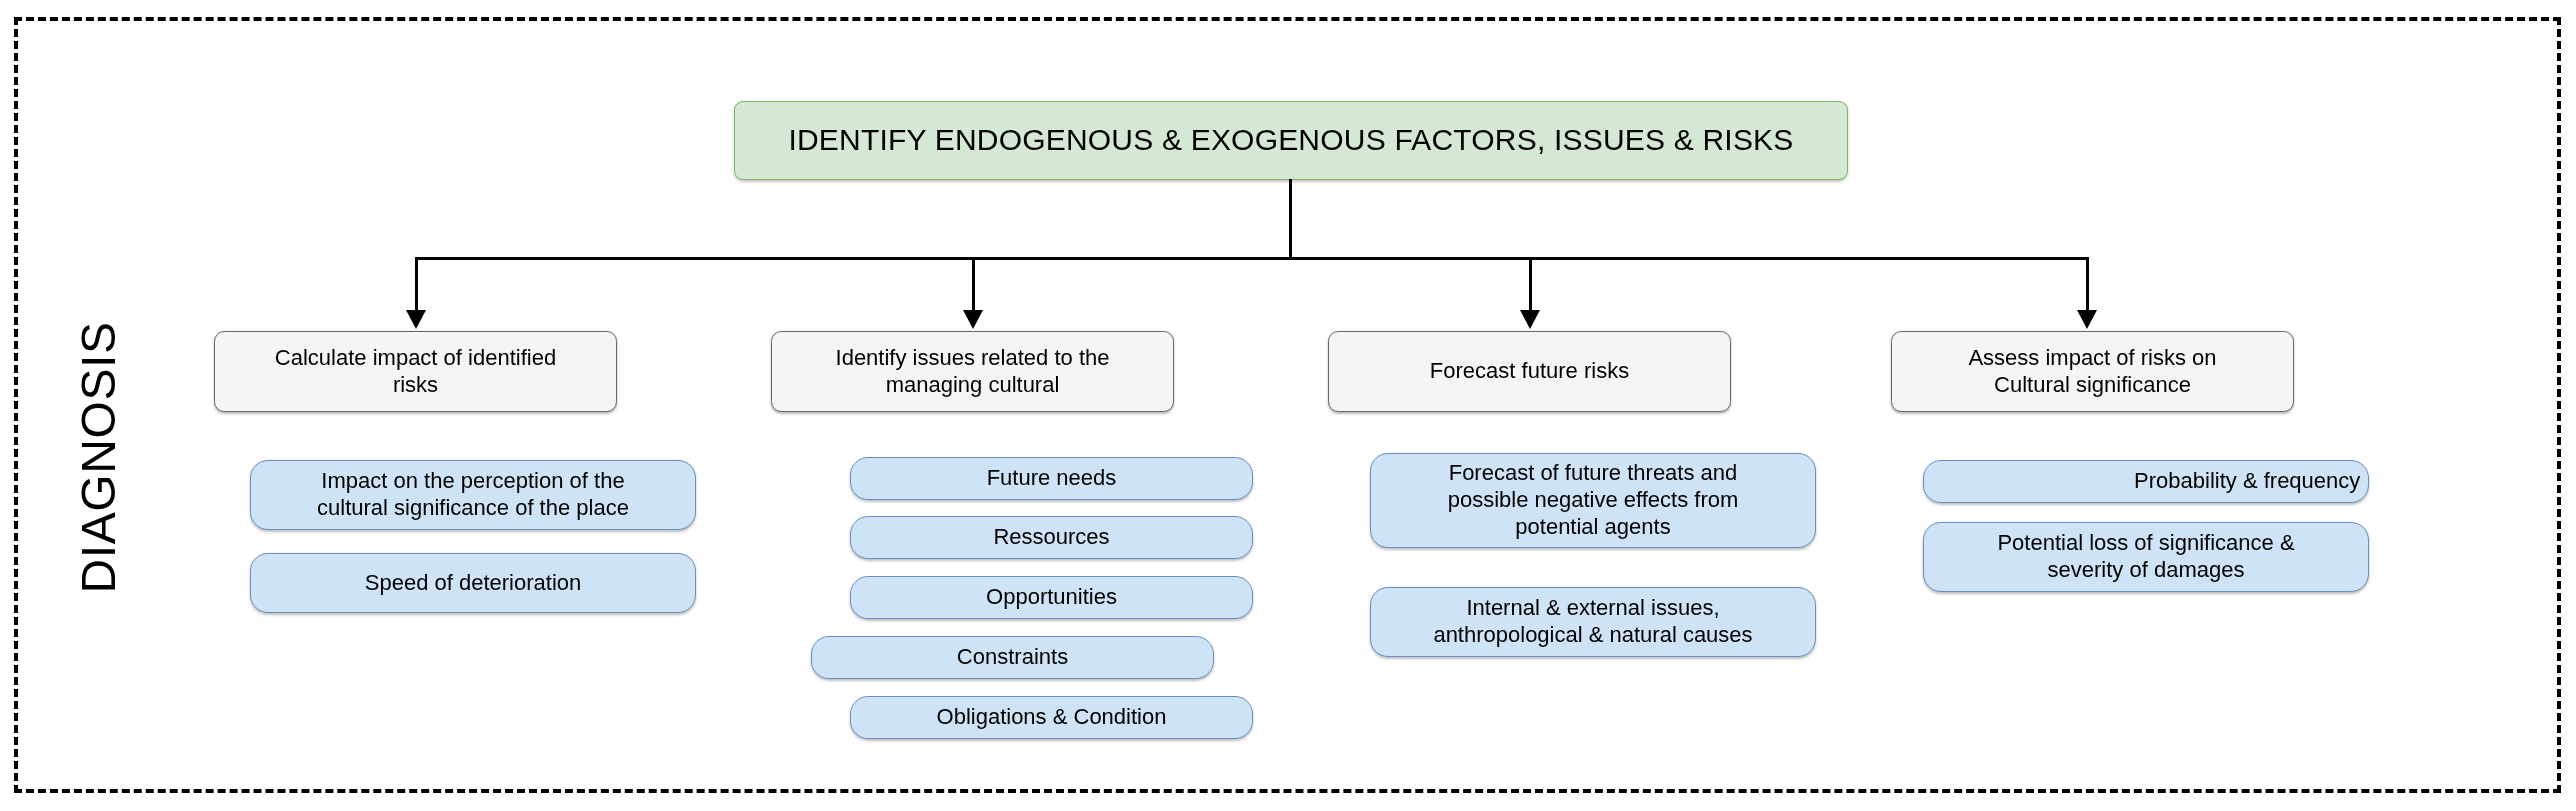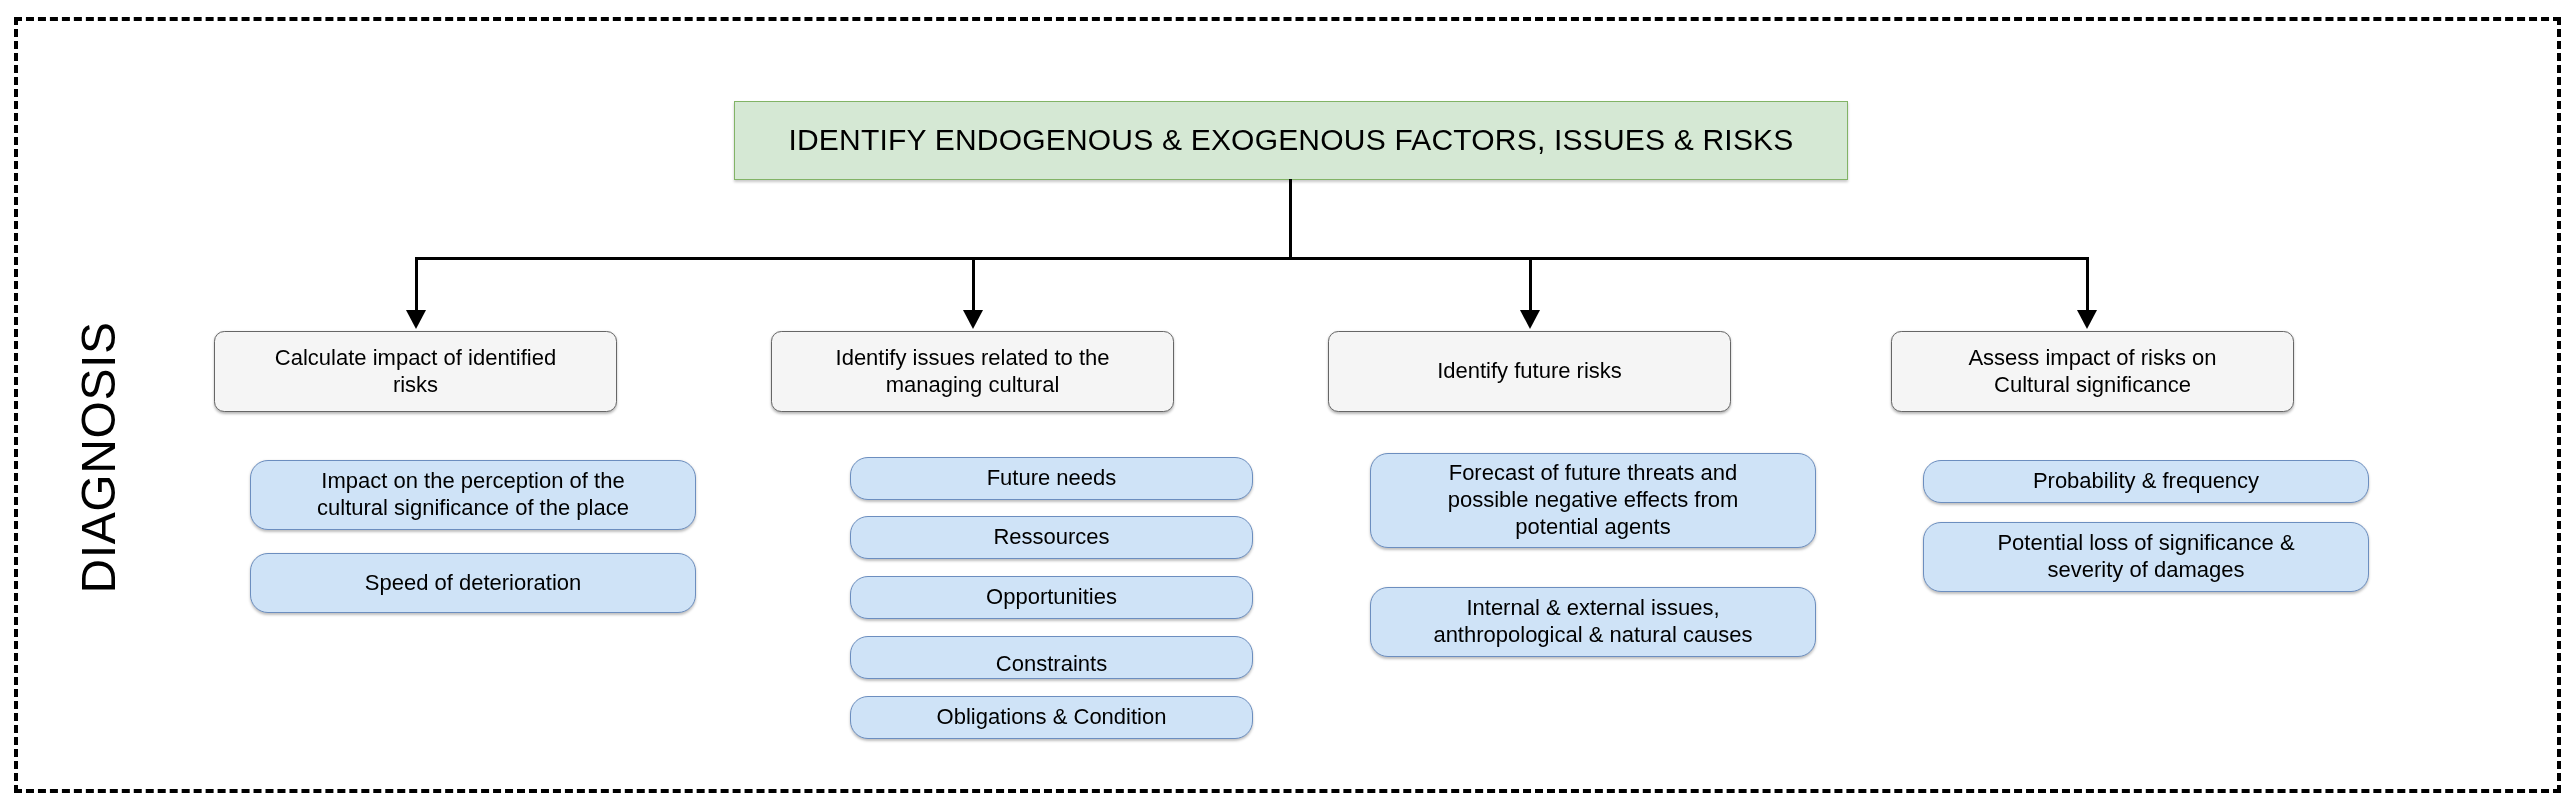--- a/index.html
+++ b/index.html
@@ -57,21 +57,21 @@
     align-items: center;
     justify-content: center;
     text-align: center;
     color: #000000;
     line-height: 1.22;
   }
 
   .node.title-node {
     background: #d5e8d4;
     border: 1.9px solid #82b366;
-    border-radius: 0;
+    border-radius: 9px;
     font-size: 30px;
     letter-spacing: 0.2px;
     box-shadow: 0 1.9px 2.6px rgba(0,0,0,0.22);
   }
 
   .node.stage-node {
     background: #f5f5f5;
     border: 1.9px solid #666666;
     border-radius: 10.3px;
     font-size: 22px;
@@ -162,49 +162,49 @@
   </div>
 
   <div class="node detail-node" style="left:850px; top:576px; width:403px; height:43px;">
     <span class="node-text">Opportunities</span>
   </div>
 
   <div class="node detail-node" style="left:850px; top:516px; width:403px; height:43px;">
     <span class="node-text">Ressources</span>
   </div>
 
-  <div class="node detail-node" style="left:850px; top:636px; width:403px; height:43px;align-items:flex-end;">
+  <div class="node detail-node" style="left:811px; top:636px; width:403px; height:43px;">
     <span class="node-text">Constraints</span>
   </div>
 
   <div class="node detail-node" style="left:850px; top:696px; width:403px; height:43px;">
     <span class="node-text">Obligations &amp; Condition</span>
   </div>
 
   <div class="node stage-node" style="left:1328px; top:331px; width:403px; height:81px;">
-    <span class="node-text">Identify future risks</span>
+    <span class="node-text">Forecast future risks</span>
   </div>
 
   <div class="node detail-node" style="left:1370px; top:587px; width:446px; height:70px;">
     <span class="node-text">Internal &amp; external issues,
 anthropological &amp; natural causes</span>
   </div>
 
   <div class="node detail-node" style="left:1370px; top:453px; width:446px; height:95px;">
     <span class="node-text">Forecast of future threats and
 possible negative effects from
 potential agents</span>
   </div>
 
   <div class="node stage-node" style="left:1885px; top:331px; width:403px; height:81px;margin-left:6px;">
     <span class="node-text">Assess impact of risks on
 Cultural significance</span>
   </div>
 
-  <div class="node detail-node" style="left:1923px; top:460px; width:446px; height:43px;">
+  <div class="node detail-node" style="left:1923px; top:460px; width:446px; height:43px;justify-content:flex-end;">
     <span class="node-text">Probability &amp; frequency</span>
   </div>
 
   <div class="node detail-node" style="left:1923px; top:522px; width:446px; height:70px;">
     <span class="node-text">Potential loss of significance &amp;
 severity of damages</span>
   </div>
 
 </div>
 

